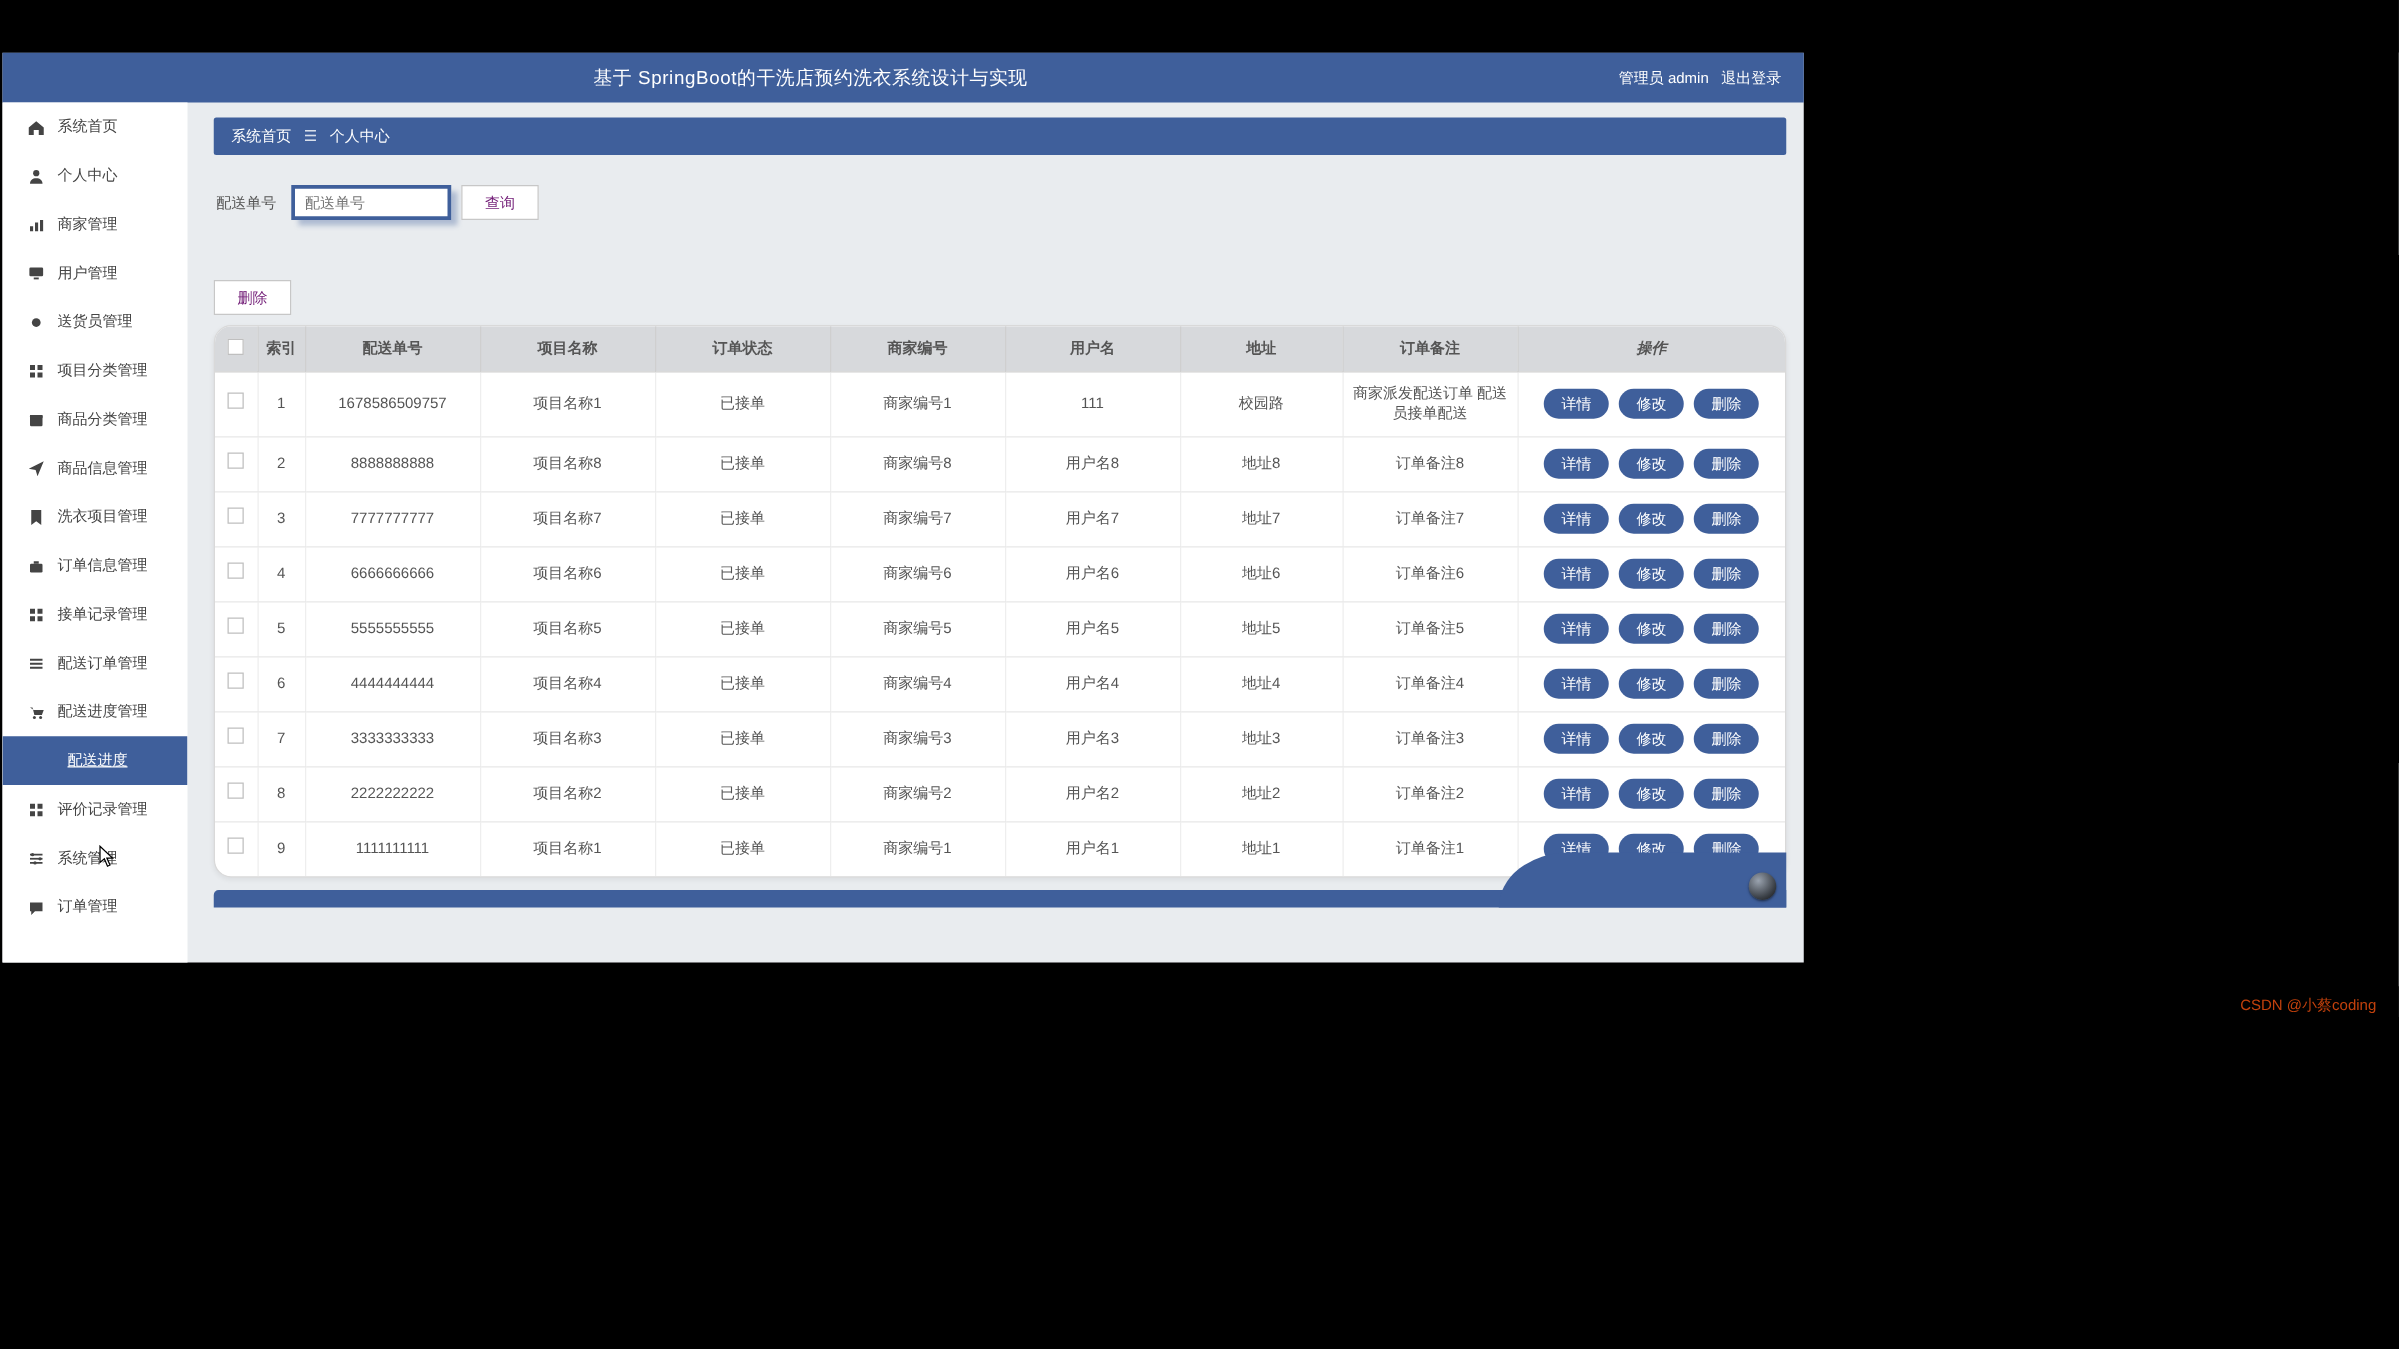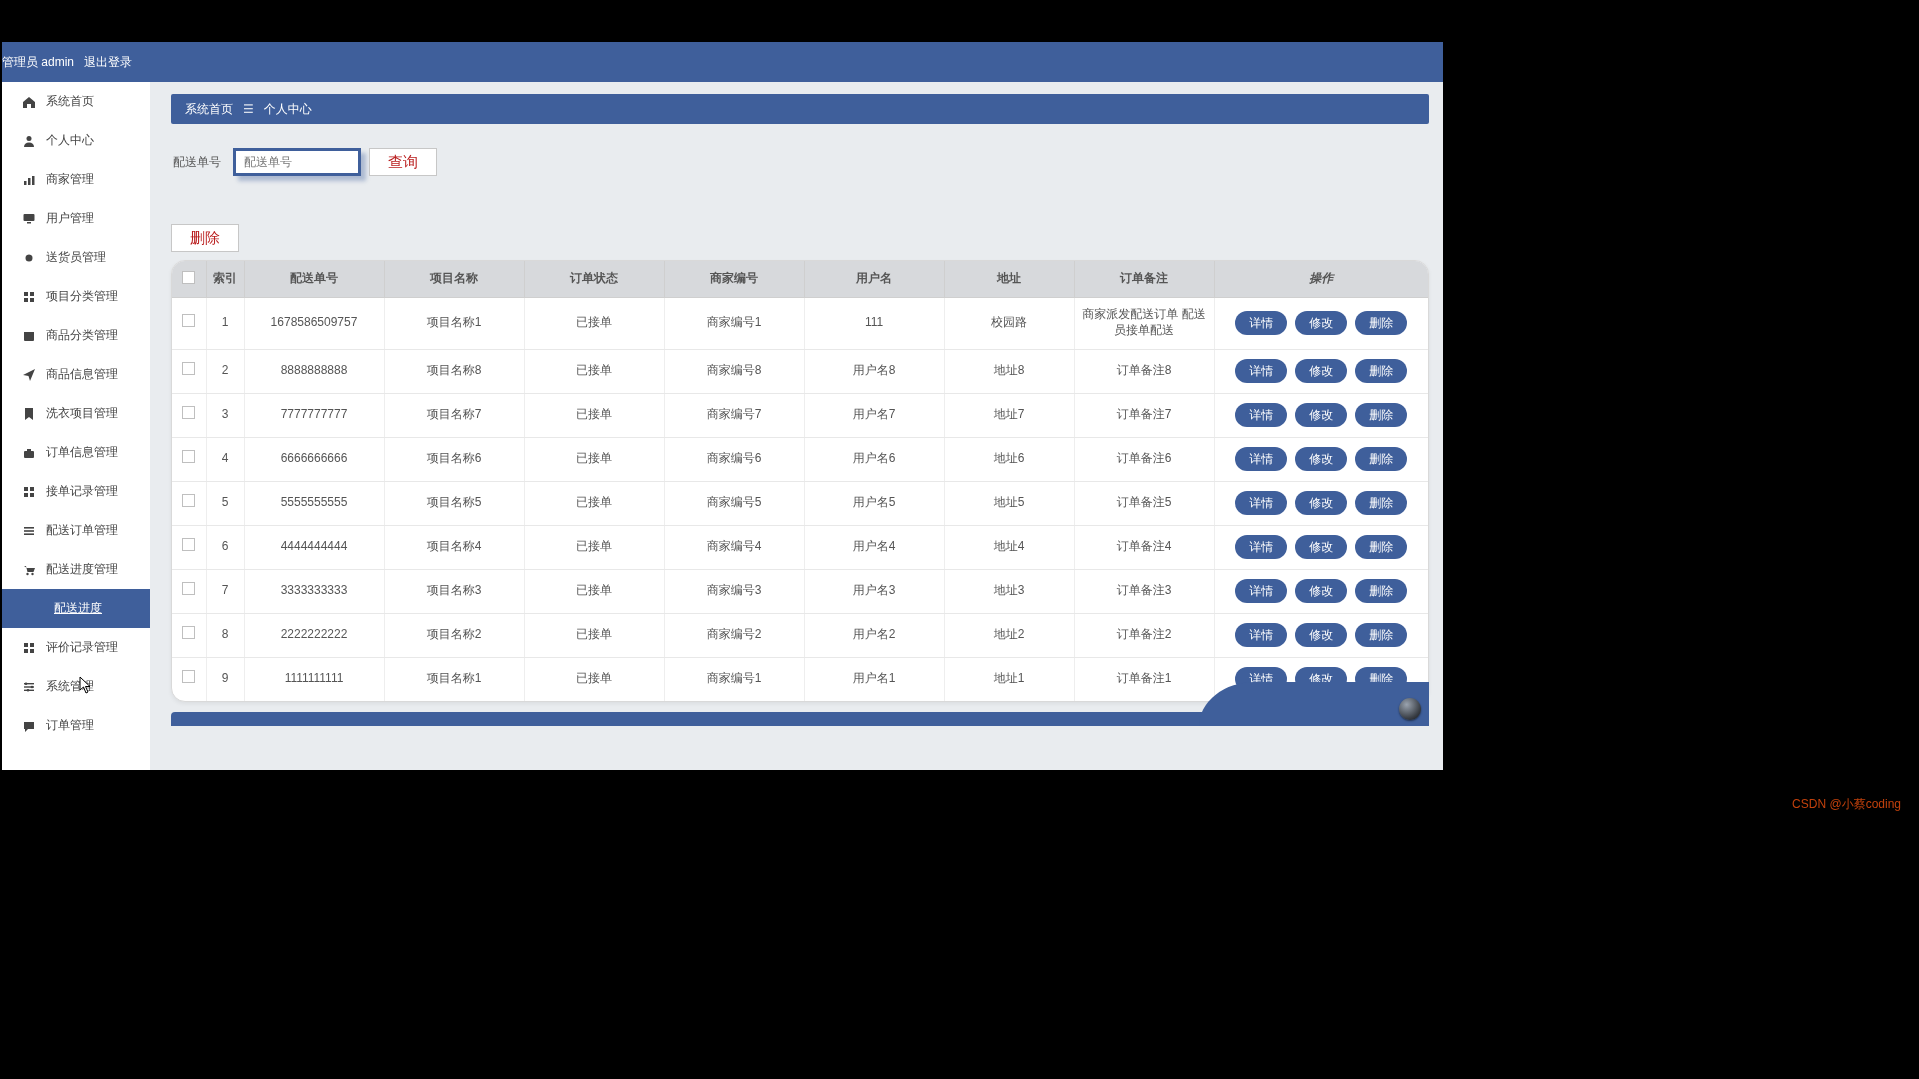--- a/index.html
+++ b/index.html
@@ -33,21 +33,21 @@
     .main { flex:1; padding:12px 14px 0 21px; display:flex; flex-direction:column; overflow:hidden;}
     .breadcrumb { height:30px; background:#3f5f9b; color:#fff; font-size:12px;
       display:flex; align-items:center; padding:0 14px; gap:10px; border-radius:2px;}
     .breadcrumb .sep { opacity:.8; font-family:monospace; }
 
     .search-bar { display:flex; align-items:center; gap:8px; margin:24px 0 0 2px; }
     .search-label { font-size:12px; color:#555; margin-right:4px;}
     .search-input { width:128px; height:28px; border:3px solid #3f5f9b; padding:0 8px; font-size:12px;
       box-shadow:5px 5px 4px rgba(63,95,155,.35); }
     .btn-white { height:28px; padding:0 18px; background:#fff; border:1px solid #c7c7c7;
-      font-size:15px; color:#b91c1c; cursor:pointer; }
+      font-size:12px; color:#701a75; cursor:pointer; }
 
     .actions-row { margin-top:48px; }
     .actions-row .btn-white { height:28px; }
 
     
     .table-wrap { margin-top:8px; background:#fff; border-radius:14px; overflow:hidden;
       border:1px solid #d9d9d9; box-shadow:0 2px 4px rgba(0,0,0,.06); }
     table { width:100%; border-collapse:collapse; font-size:12px; color:#555; table-layout:fixed;}
     thead th { background:#d7d9dc; height:36px; font-weight:600; border-bottom:1px solid #cfcfcf;
       border-right:1px solid #cfcfcf; }
@@ -79,20 +79,21 @@
     .watermark { position:absolute; right:18px; bottom:266px; color:#c2410c; font-size:12px; z-index:60;}
     .cursor { position:absolute; left:79px; top:676px; z-index:60; width:14px; height:18px; }
     .cursor svg { width:14px; height:18px; }
   </style>
 </head>
 <body>
 
 <div class="app">
 
   <div class="header">
+    <div class="header-title">基于 SpringBoot的干洗店预约洗衣系统设计与实现</div>
     <div class="header-right">
       <span>管理员 admin</span>
       <span>退出登录</span>
     </div>
   </div>
 
   <div class="body">
 
     <div class="sidebar" id="sidebar">
         <div class="side-item">

